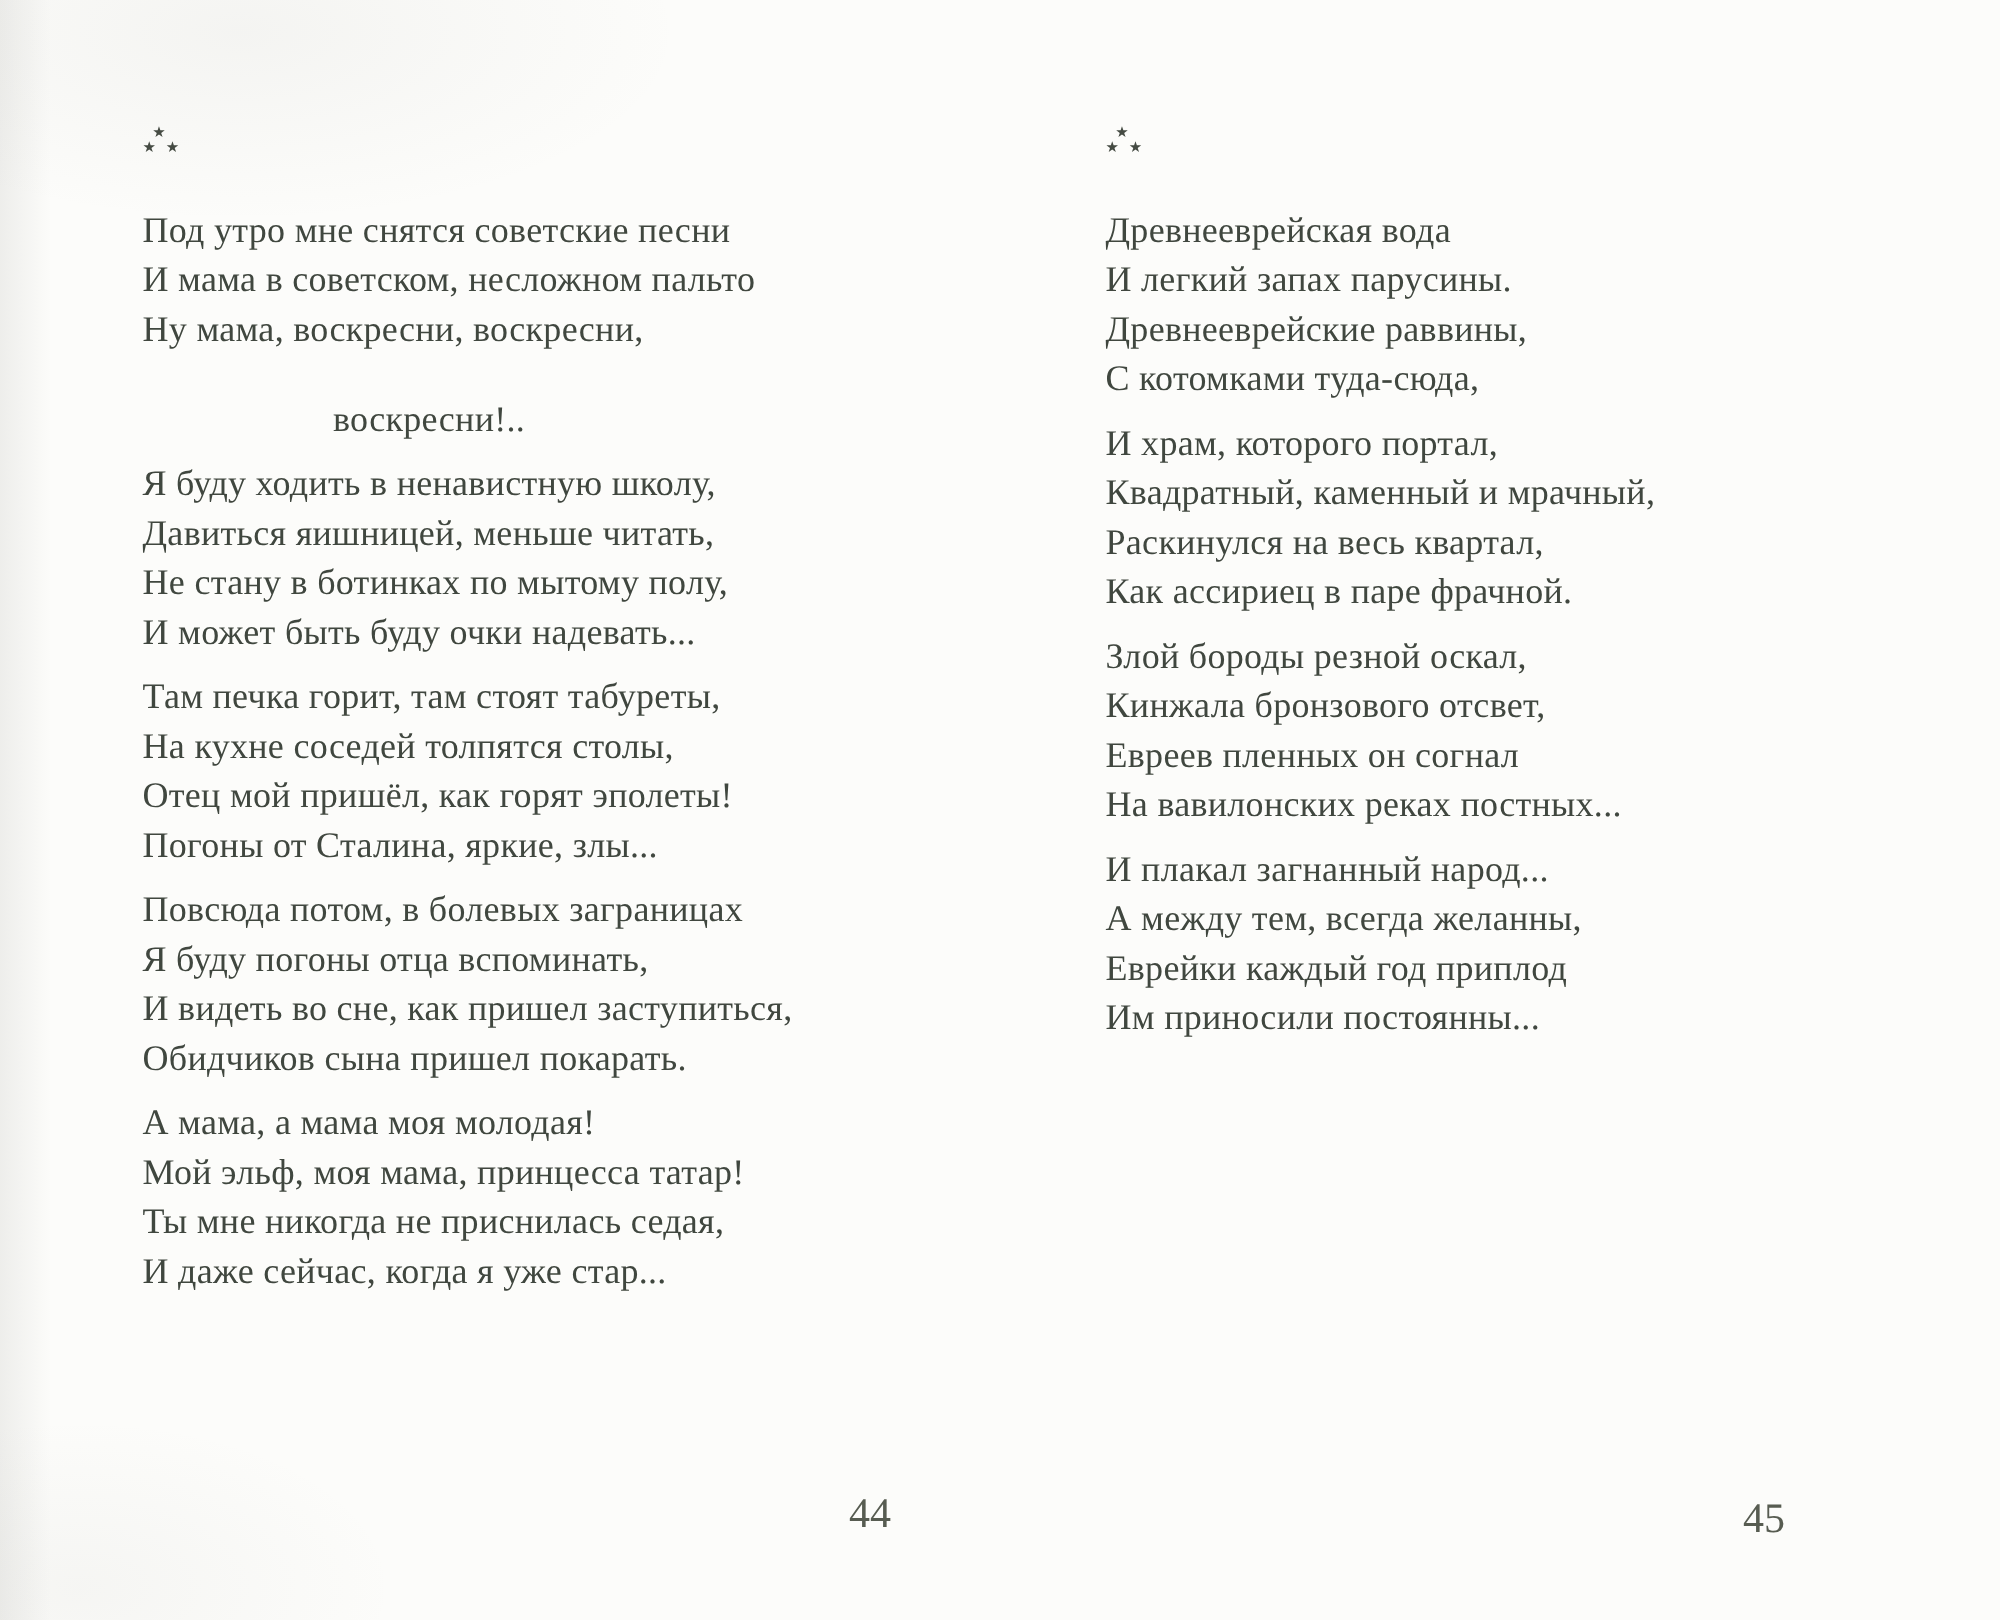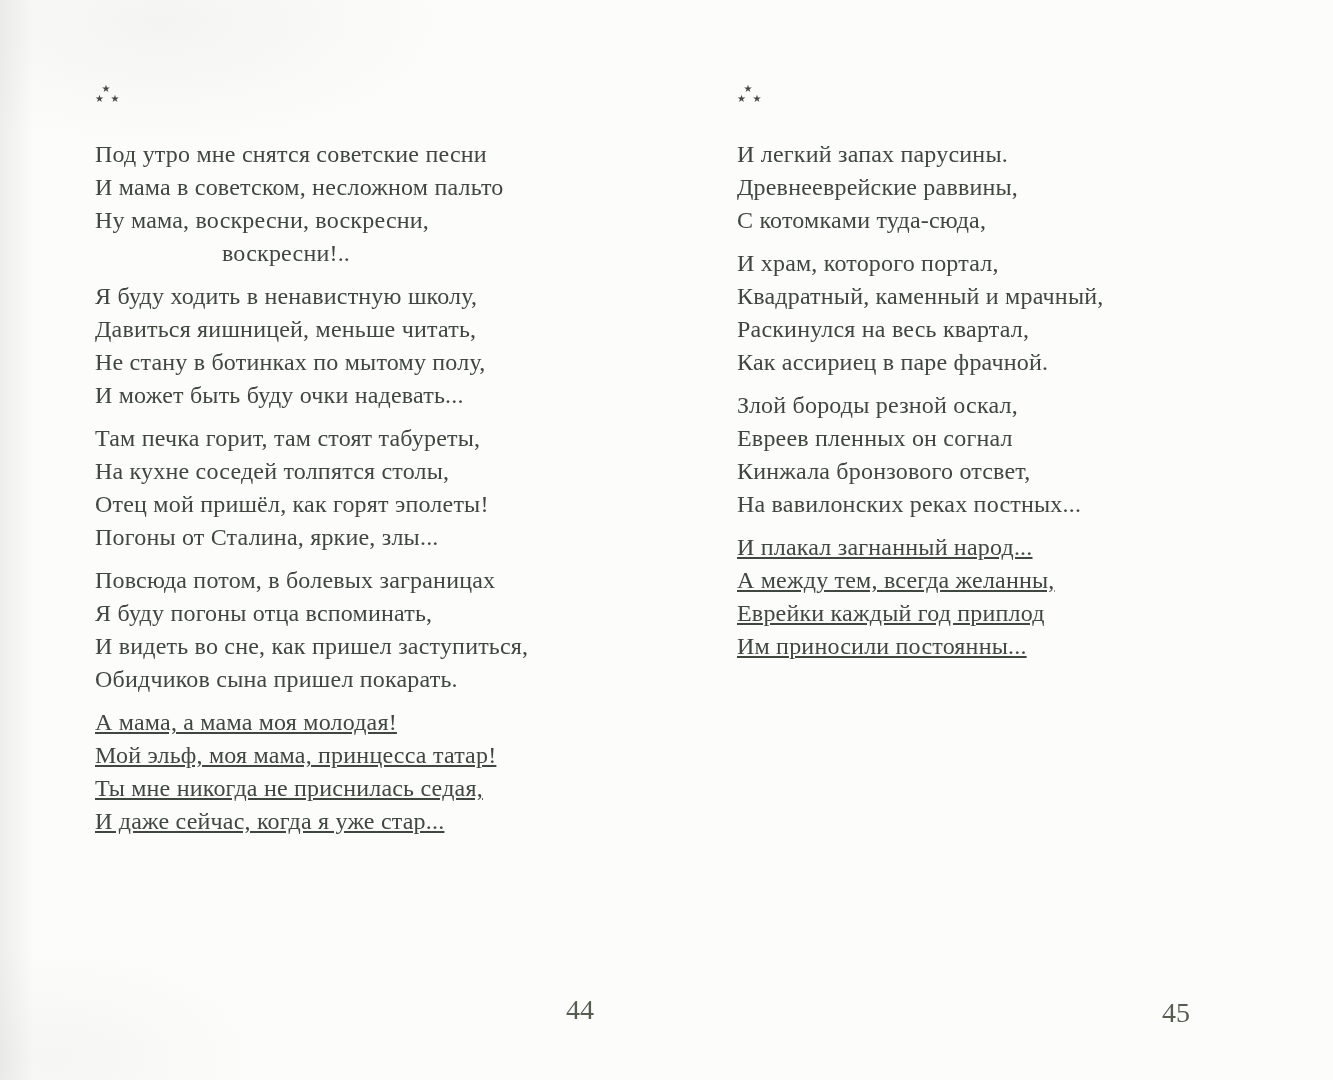--- a/index.html
+++ b/index.html
@@ -39,28 +39,28 @@
     font-size: 10px;
     line-height: 10px;
     letter-spacing: 2px;
     color: #454b43;
     margin-bottom: 34px;
   }
   .asterism .row { display: block; white-space: pre; }
 
   .poem { }
   .stanza { margin: 0 0 10px 0; }
-  .stanza:last-child { margin-bottom: 0; text-decoration: underline; }
+  .stanza:last-child { margin-bottom: 0; }
   .poem-line {
     font-size: 24px;
     line-height: 33px;
     white-space: nowrap;
     letter-spacing: 0.2px;
   }
-  .poem-line.indent { padding-left: 127px; }
+  .poem-line.indent { padding-left: 127px; margin-top: 27px; }
 
   .page-number {
     position: absolute;
     width: 80px;
     text-align: center;
     font-size: 28px;
     line-height: 24px;
     color: #575c51;
   }
   .page-number.left  { left: 540px;  top: 998px; }
@@ -110,34 +110,35 @@
   </div>
 </div>
 
 <div class="page page-right">
   <div class="asterism">
     <span class="row">★</span>
     <span class="row">★ ★</span>
   </div>
   <div class="poem">
     <div class="stanza">
+      <div class="poem-line">Древнееврейская вода</div>
       <div class="poem-line">И легкий запах парусины.</div>
       <div class="poem-line">Древнееврейские раввины,</div>
       <div class="poem-line">С котомками туда-сюда,</div>
     </div>
     <div class="stanza">
       <div class="poem-line">И храм, которого портал,</div>
       <div class="poem-line">Квадратный, каменный и мрачный,</div>
       <div class="poem-line">Раскинулся на весь квартал,</div>
       <div class="poem-line">Как ассириец в паре фрачной.</div>
     </div>
     <div class="stanza">
       <div class="poem-line">Злой бороды резной оскал,</div>
+      <div class="poem-line">Кинжала бронзового отсвет,</div>
       <div class="poem-line">Евреев пленных он согнал</div>
-      <div class="poem-line">Кинжала бронзового отсвет,</div>
       <div class="poem-line">На вавилонских реках постных...</div>
     </div>
     <div class="stanza">
       <div class="poem-line">И плакал загнанный народ...</div>
       <div class="poem-line">А между тем, всегда желанны,</div>
       <div class="poem-line">Еврейки каждый год приплод</div>
       <div class="poem-line">Им приносили постоянны...</div>
     </div>
   </div>
 </div>

